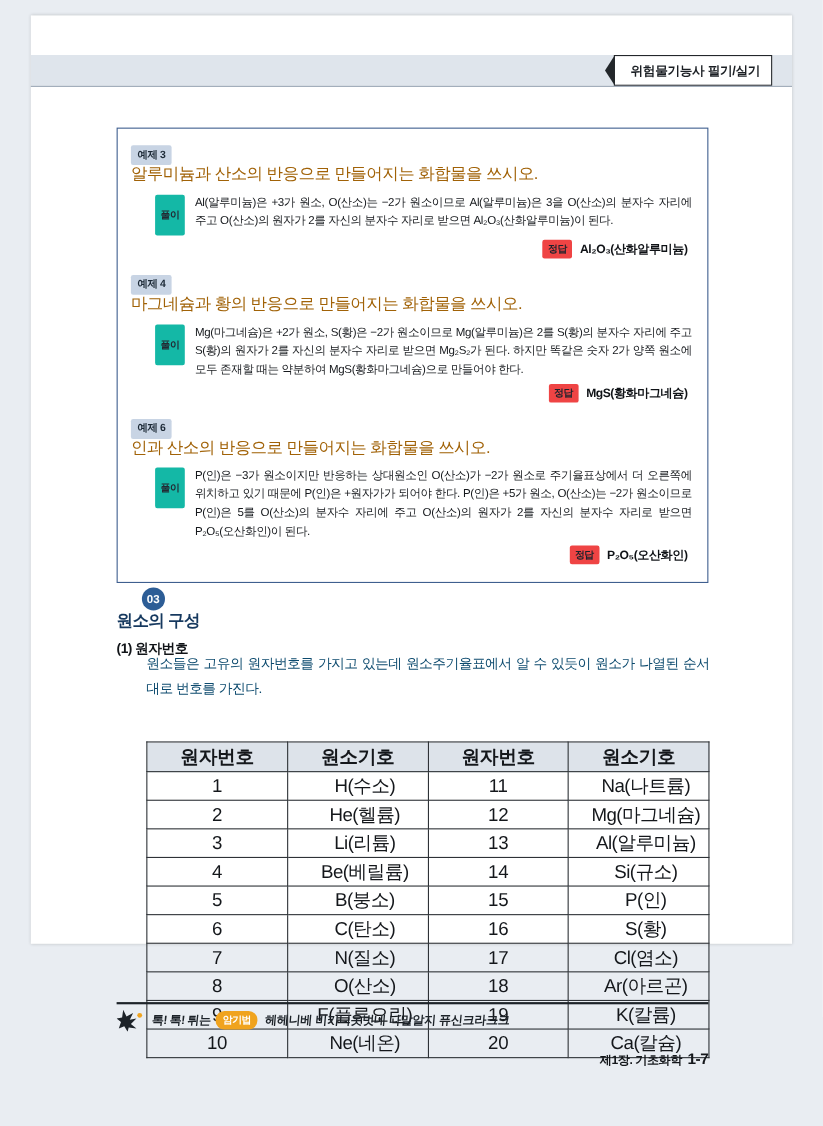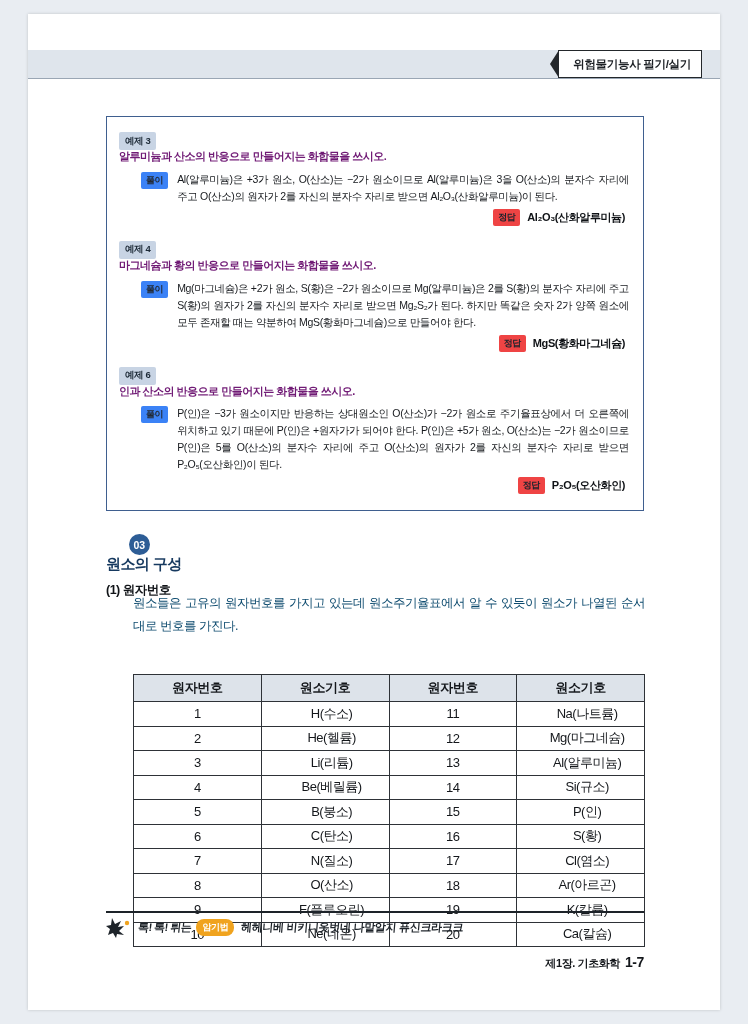--- a/index.html
+++ b/index.html
@@ -11,21 +11,21 @@
     height: 1024px;
     background: #e9edf2;
     font-family: "Liberation Sans", sans-serif;
     -webkit-font-smoothing: antialiased;
   }
   .page {
     position: absolute;
     left: 28px;
     top: 14px;
     width: 692px;
-    height: 996px;
+    height: 844px;
     background: #ffffff;
     box-shadow: 0 0 3px rgba(0,0,0,0.18);
   }
   
   .header-band {
     position: absolute;
     left: 0;
     top: 36px;
     width: 692px;
     height: 28px;
@@ -92,38 +92,38 @@
     color: #1c2936;
     font-size: 9.5px;
     font-weight: bold;
     padding: 2.5px 6px 2.5px 6px;
     border-radius: 2px;
     letter-spacing: -0.4px;
     margin-right: 8px;
     margin-top: 1px;
   }
   .ex-title {
-    font-size: 11px;
-    font-weight: bold;
-    color: #701a75;
+    font-size: 15px;
+    font-weight: normal;
+    color: #a16207;
     letter-spacing: -0.5px;
     line-height: 1.25;
   }
   .ex-body {
     display: flex;
     align-items: flex-start;
     padding-left: 22px;
   }
   .ex-sol-tag {
     flex: 0 0 auto;
-    background: #3b82f6;
+    background: #14b8a6;
     color: #232a33;
     font-size: 9px;
     font-weight: bold;
-    padding: 2px 5px;
+    padding: 12px 5px;
     border-radius: 2px;
     margin-right: 9px;
     margin-top: 1px;
     letter-spacing: -0.4px;
   }
   .ex-sol-text {
     font-size: 10.5px;
     color: #16191d;
     line-height: 1.62;
     letter-spacing: -0.35px;
@@ -208,21 +208,21 @@
     position: absolute;
     left: 105px;
     top: 660px;
     width: 512px;
     border-collapse: collapse;
     table-layout: fixed;
   }
   .elem-table th, .elem-table td {
     border: 1px solid #2e3237;
     text-align: center;
-    font-size: 13px;
+    font-size: 17px;
     color: #14171b;
     height: 21.5px;
     letter-spacing: -0.3px;
     margin-left: 39px;
   }
   .elem-table th {
     background: #dde3ea;
     font-weight: bold;
     height: 24px;
   }

